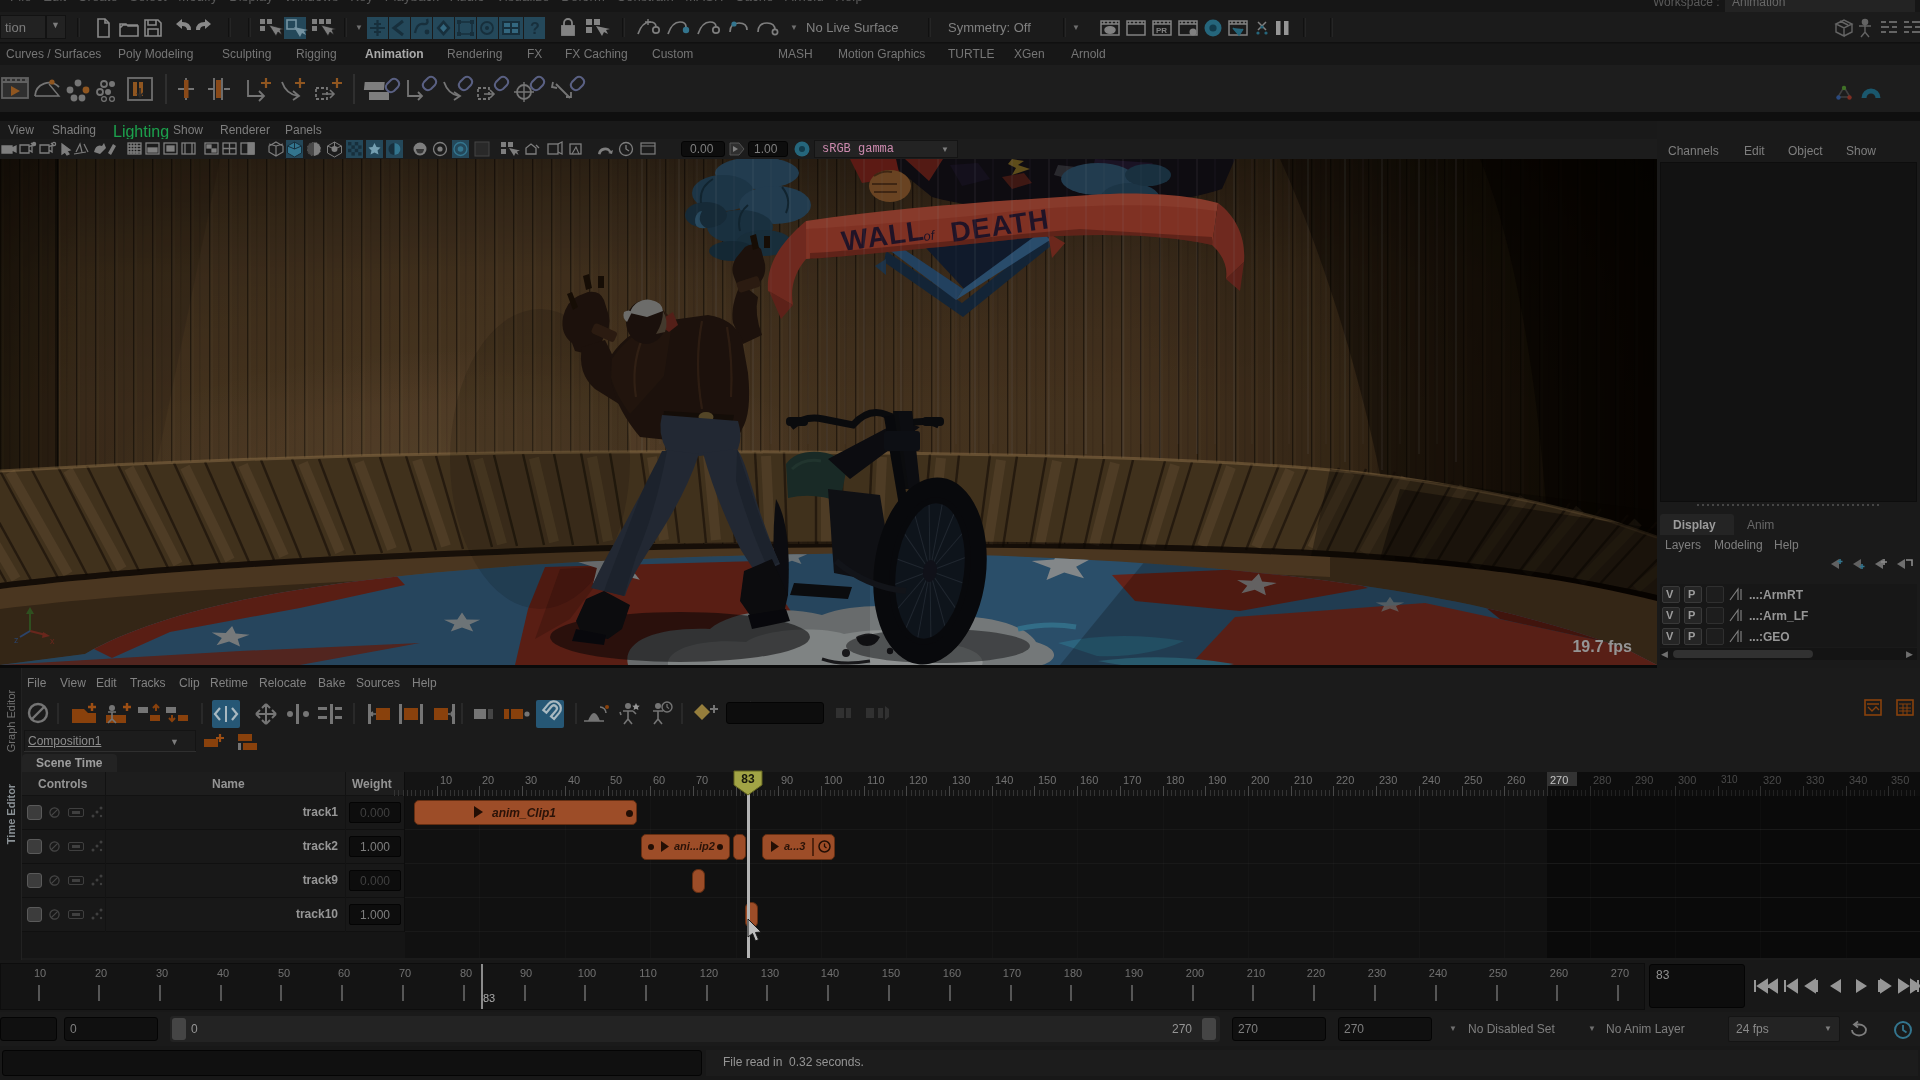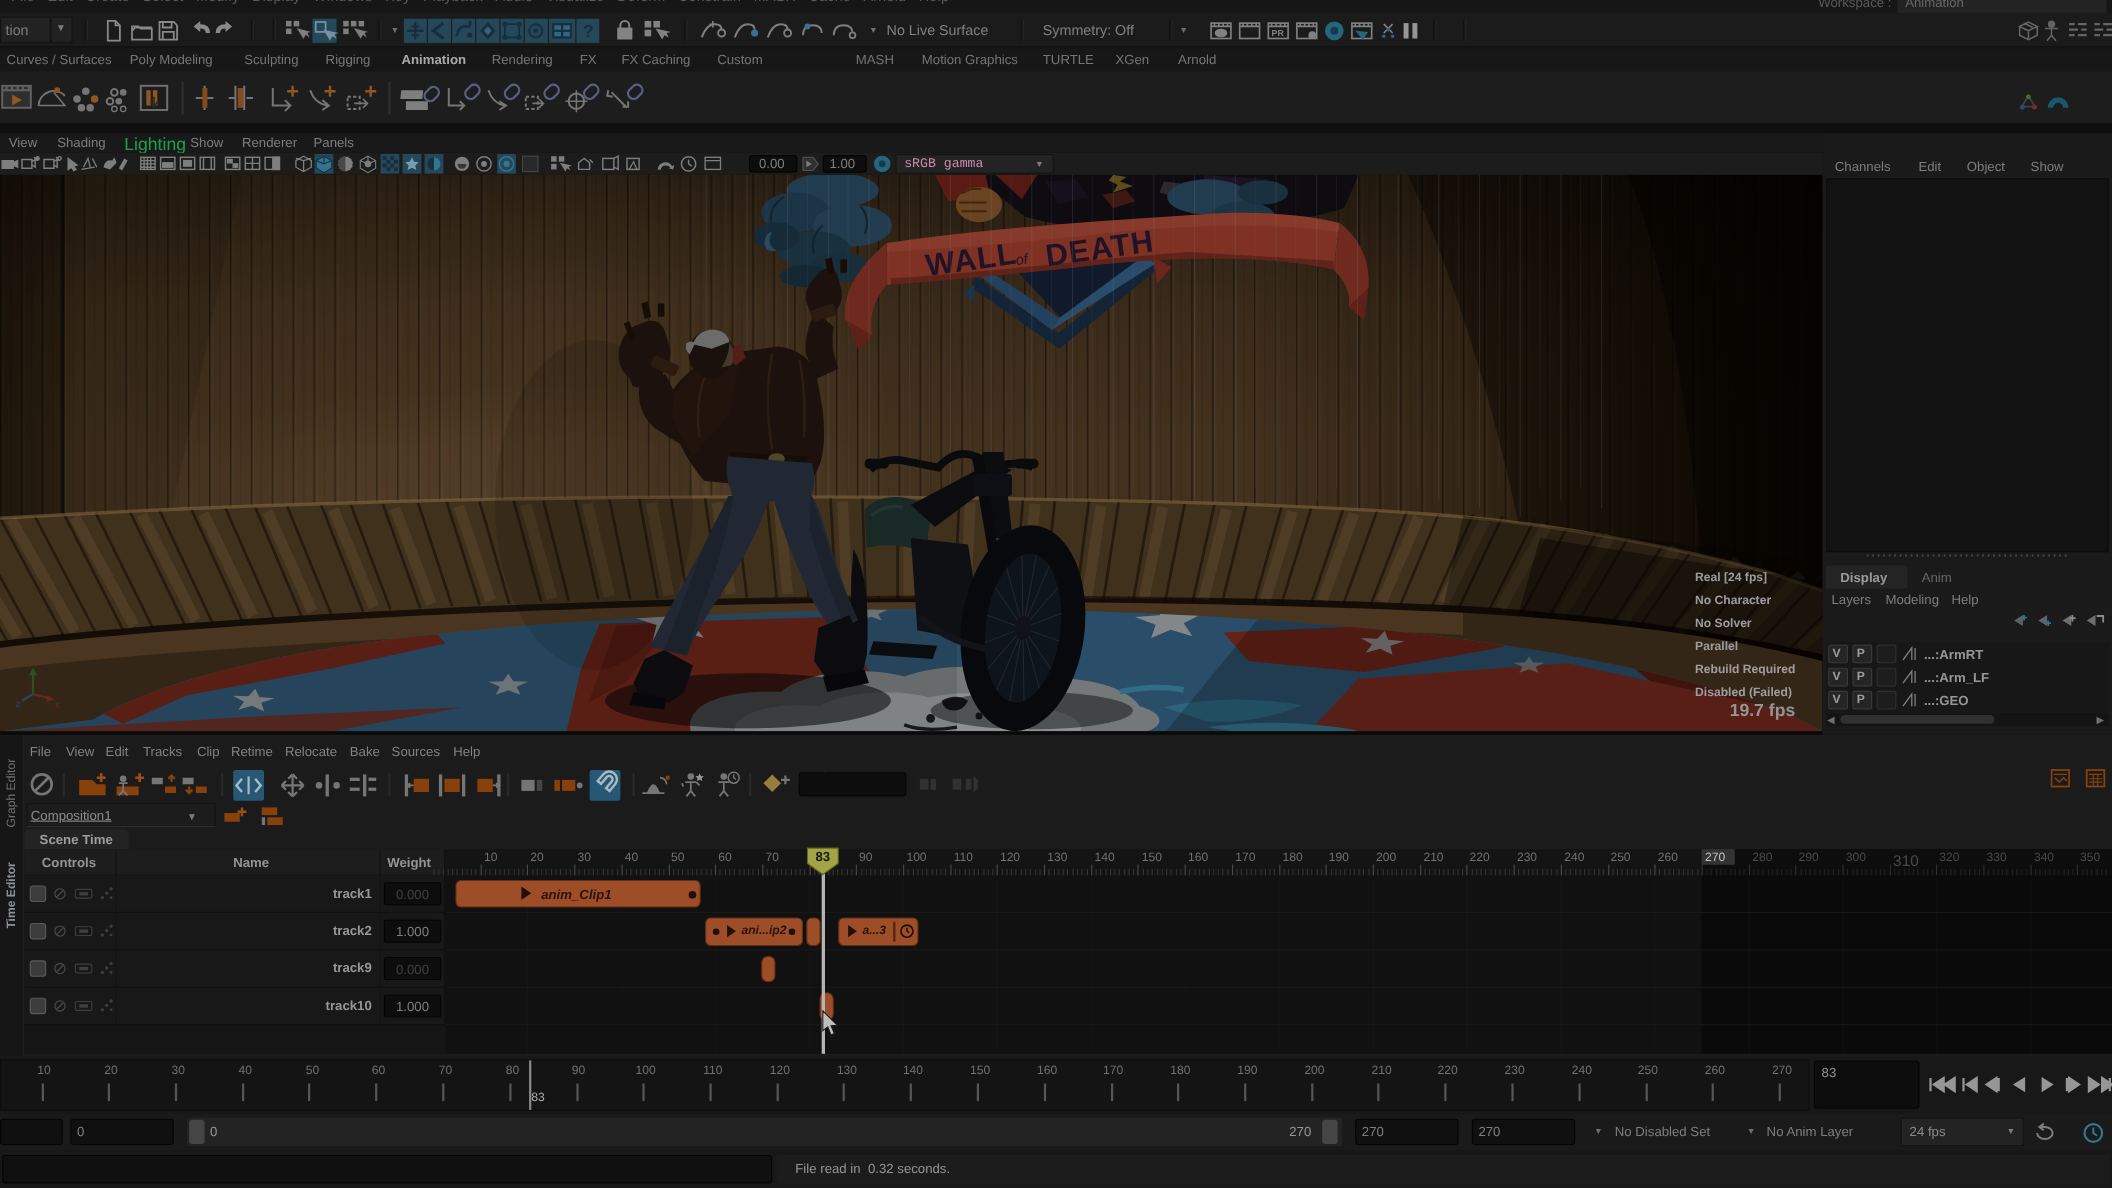--- a/index.html
+++ b/index.html
@@ -748,21 +748,20 @@
 <path d="M699,295 C687,331 669,361 649,391 C639,407 630,421 625,437 L591,429 C600,409 613,387 629,357 C641,333 656,311 666,291 Z" fill="#2e3644"></path>
 <path d="M667,292 C660,330 650,365 636,398 L624,437 L604,432 C614,404 627,372 639,340 C646,322 656,306 662,292 Z" fill="#272e3b"></path>
 <path d="M703,294 C713,330 726,361 741,391 L757,416 L780,405 C769,381 759,351 749,319 C745,305 741,296 737,290 Z" fill="#2e3644"></path>
 <path d="M737,290 C747,318 756,348 766,374 L779,403 L768,409 C756,384 745,354 736,322 Z" fill="#272e3b"></path>
 <path d="M604,432 l26,14 -8,24 -14,10 -26,-4 -6,-14 10,-22 z" fill="#101014"></path>
 <path d="M576,470 l30,6 -2,10 -32,-4 z" fill="#0c0c10"></path>
 <path d="M744,412 l28,-12 16,36 -4,18 -30,8 -14,-20 z" fill="#101014"></path>
 <path d="M748,456 l38,-6 4,12 -38,8 z" fill="#0c0c10"></path>
 </svg>
 
-  <div class="txt" style="left:1541px;top:356px;font-size:11px;font-weight:bold;color:#cfcfcf;line-height:21px;">Real [24 fps]<br>No Character<br>No Solver<br>Parallel<br>Rebuild Required<br>Disabled (Failed)</div>
   <div class="txt" style="right:1920px;top:638px;"></div>
   <div class="txt" style="left:1500px;top:479px;width:132px;text-align:right;font-size:16px;font-weight:bold;color:#c4c4c4;">19.7 fps</div>
   <svg class="abs" style="left:12px;top:444px;" width="44" height="42" viewBox="0 0 44 42">
     <line x1="18" y1="28" x2="18" y2="8" stroke="#3f6a2a" stroke-width="2"></line>
     <path d="M18,4 l-4,7 8,0 z" fill="#3f6a2a"></path>
     <line x1="18" y1="28" x2="34" y2="32" stroke="#8a3326" stroke-width="2"></line>
     <path d="M38,33 l-7,-4 -1,6 z" fill="#8a3326"></path>
     <line x1="18" y1="28" x2="8" y2="34" stroke="#3a5a8a" stroke-width="2"></line>
     <text x="2" y="40" font-size="9" fill="#3a5a8a">z</text>
     <text x="38" y="41" font-size="9" fill="#8a3326">x</text>
@@ -1316,21 +1315,21 @@
       <div class="abs" style="left:1679px;top:122px;width:1px;height:6px;background:#3f3f3f;"></div>
       <div class="abs" style="left:1684px;top:122px;width:1px;height:6px;background:#3f3f3f;"></div>
       <div class="abs" style="left:1688px;top:122px;width:1px;height:6px;background:#3f3f3f;"></div>
       <div class="abs" style="left:1692px;top:122px;width:1px;height:6px;background:#3f3f3f;"></div>
       <div class="abs" style="left:1696px;top:122px;width:1px;height:6px;background:#3f3f3f;"></div>
       <div class="abs" style="left:1701px;top:122px;width:1px;height:6px;background:#3f3f3f;"></div>
       <div class="abs" style="left:1705px;top:122px;width:1px;height:6px;background:#3f3f3f;"></div>
       <div class="abs" style="left:1709px;top:122px;width:1px;height:6px;background:#3f3f3f;"></div>
       <div class="abs" style="left:1713px;top:122px;width:1px;height:6px;background:#3f3f3f;"></div>
       <div class="abs" style="left:1718px;top:118px;width:1px;height:10px;background:#5a5a5a;"></div>
-      <span class="txt" style="left:1721px;top:106px;font-size:14px;color:#8a8a8a;">310</span>
+      <span class="txt" style="left:1721px;top:106px;font-size:10px;color:#8a8a8a;">310</span>
       <div class="abs" style="left:1722px;top:122px;width:1px;height:6px;background:#3f3f3f;"></div>
       <div class="abs" style="left:1726px;top:122px;width:1px;height:6px;background:#3f3f3f;"></div>
       <div class="abs" style="left:1731px;top:122px;width:1px;height:6px;background:#3f3f3f;"></div>
       <div class="abs" style="left:1735px;top:122px;width:1px;height:6px;background:#3f3f3f;"></div>
       <div class="abs" style="left:1739px;top:122px;width:1px;height:6px;background:#3f3f3f;"></div>
       <div class="abs" style="left:1743px;top:122px;width:1px;height:6px;background:#3f3f3f;"></div>
       <div class="abs" style="left:1748px;top:122px;width:1px;height:6px;background:#3f3f3f;"></div>
       <div class="abs" style="left:1752px;top:122px;width:1px;height:6px;background:#3f3f3f;"></div>
       <div class="abs" style="left:1756px;top:122px;width:1px;height:6px;background:#3f3f3f;"></div>
       <div class="abs" style="left:1760px;top:118px;width:1px;height:10px;background:#5a5a5a;"></div>

